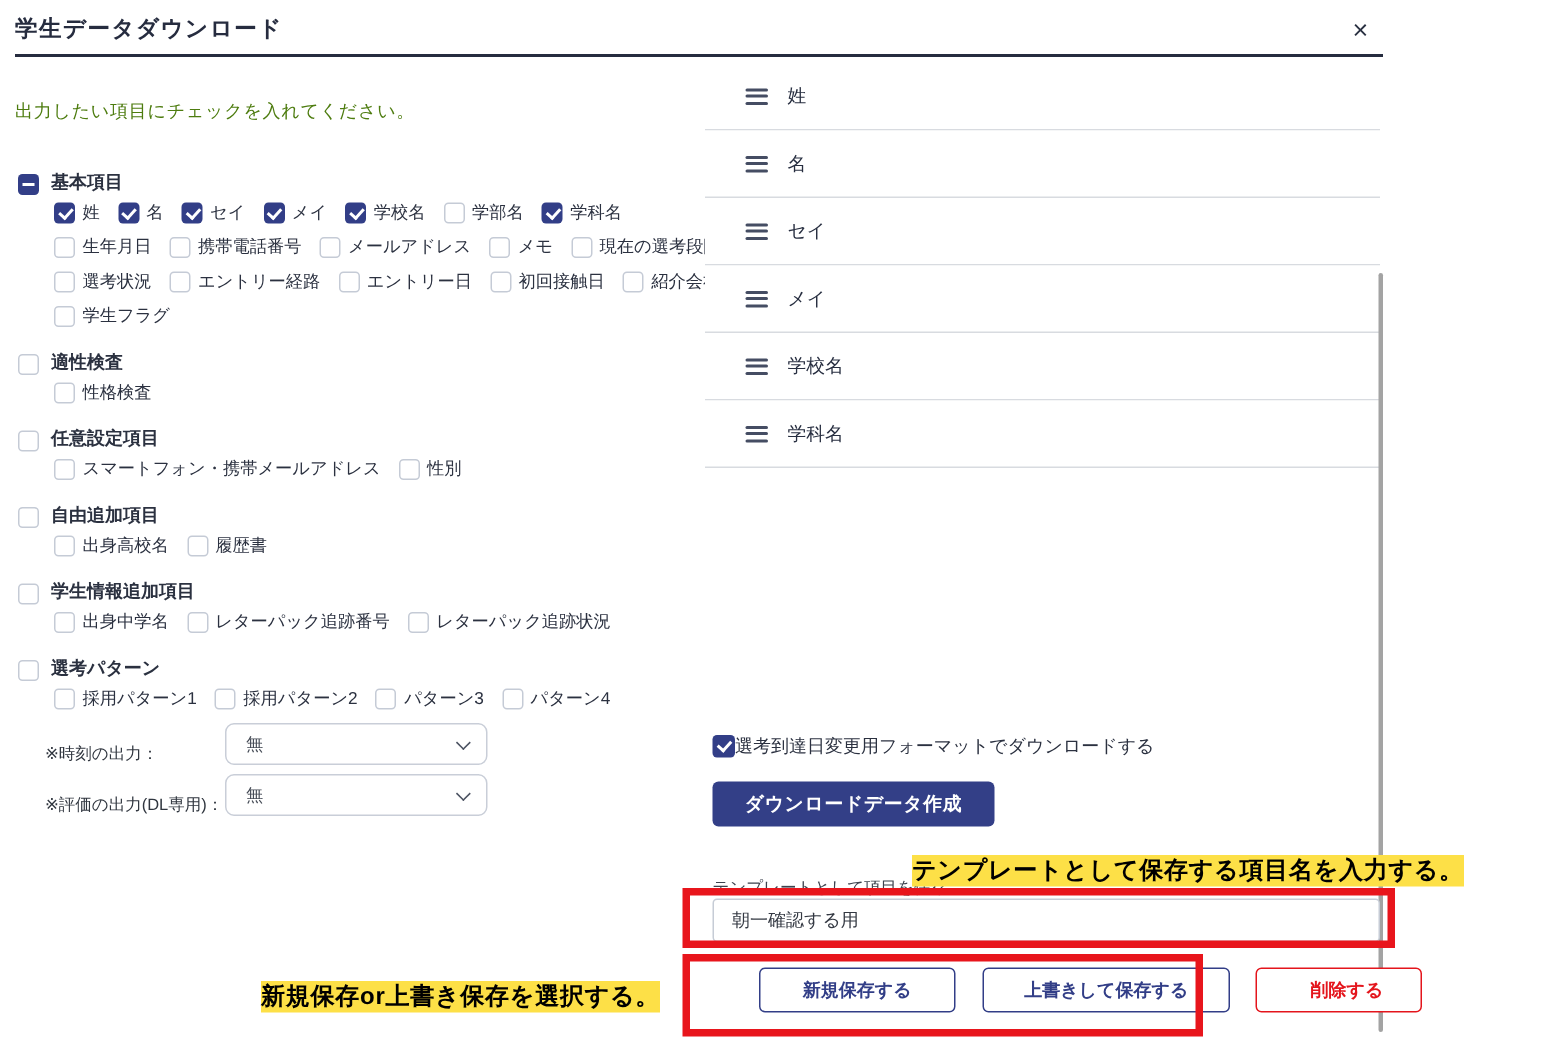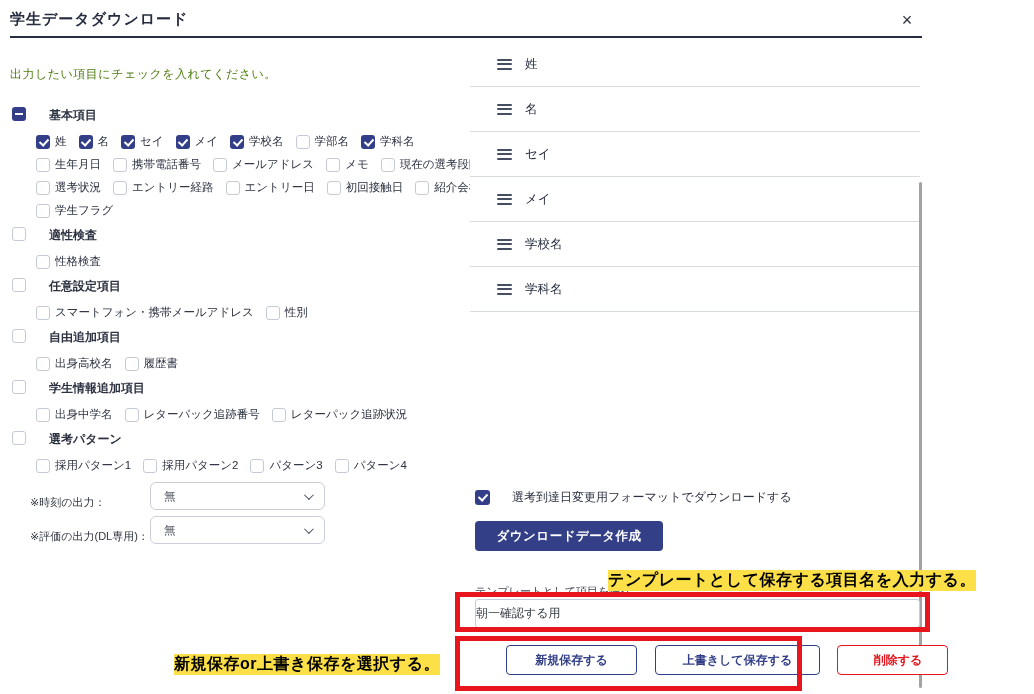--- a/index.html
+++ b/index.html
@@ -12,21 +12,21 @@
     color:#262c3f; letter-spacing:1px; }
   .close-btn { position:absolute; left:894px; top:7px; width:26px; height:26px;
     background:none; border:none; cursor:pointer; font-size:18px; color:#2a3142;
     line-height:26px; text-align:center; }
   .header-line { position:absolute; left:10px; top:36px; width:912px; height:2px; background:#262c3f; }
 
   
   .left-col { position:absolute; left:10px; top:66px; width:452px; }
   .instruction { font-size:12px; color:#4d7c0f; margin-bottom:24px; letter-spacing:.5px; }
   .group { margin-bottom:5px; }
-  .g-head { height:23px; display:flex; align-items:flex-start; gap:23px; padding-left:2px; }
+  .g-head { height:23px; display:flex; align-items:flex-end; gap:8px; padding-left:2px; }
   .g-label { font-size:12px; font-weight:700; color:#2b3140; }
   .sub-row { height:23px; display:flex; align-items:center; gap:12px; padding-left:26px; white-space:nowrap; }
   .cb-item { display:inline-flex; align-items:center; gap:5px; cursor:pointer; flex-shrink:0; }
   .cb-item span.txt { font-size:11.5px; color:#2b3140; }
 
   
   .cb { width:14px; height:14px; border-radius:3px; flex-shrink:0; position:relative; display:inline-block; }
   .cb.un { background:#fff; border:1px solid #c5cbd6; }
   .cb.checked { background:#323e87; }
   .cb.checked::after { content:""; position:absolute; left:4.5px; top:2px; width:4px; height:7px;
@@ -48,36 +48,36 @@
   .sort-row { height:45px; border-bottom:1px solid #d8dbe0; display:flex; align-items:center;
     gap:13px; padding-left:27px; background:#fff; cursor:grab; }
   .sort-row .lbl { font-size:12.5px; color:#272e40; }
   .handle { display:flex; flex-direction:column; gap:2.5px; width:15px; flex-shrink:0; }
   .handle i { display:block; height:2px; background:#454d63; border-radius:1px; }
 
   .scrollbar { position:absolute; left:919px; top:182px; width:3px; height:506px;
     background:#a3a3a3; border-radius:2px; z-index:1; }
 
   
-  .fmt-row { position:absolute; left:475px; top:489px; display:flex; align-items:center; gap:22px; cursor:pointer; }
+  .fmt-row { position:absolute; left:475px; top:489px; display:flex; align-items:center; gap:0; cursor:pointer; }
   .fmt-row .cb { width:15px; height:15px; }
   .fmt-row .txt { font-size:12px; color:#2b3140; }
 
   .dl-btn { position:absolute; left:475px; top:521px; width:188px; height:30px;
     background:#333f87; color:#fff; font-weight:700; font-size:12.5px; border:none;
     border-radius:4px; cursor:pointer; letter-spacing:.5px; font-family:inherit; }
 
   .tpl-label { position:absolute; left:475px; top:584px; font-size:11px; color:#3c424e; }
 
   .redbox { position:absolute; border:5px solid #e8151c; pointer-events:none; z-index:5; }
   .box1 { left:455px; top:592px; width:475px; height:40px; }
   .box2 { left:455px; top:636px; width:347px; height:55px; }
 
   .tpl-input { position:absolute; left:475px; top:599px; width:445px; height:29px;
-    border:1px solid #c6ccd6; border-radius:3px; padding-left:0; font-size:12px;
+    border:1px solid #c6ccd6; border-radius:3px; padding-left:12px; font-size:12px;
     color:#333842; font-family:Liberation Sans, sans-serif; z-index:4; }
 
   .outline-btn { position:absolute; top:645px; height:30px; background:#fff; border-radius:4px;
     font-weight:700; font-size:12px; cursor:pointer; font-family:inherit; z-index:4;margin-left:28px; }
   .outline-btn.navy { border:1px solid #323e87; color:#323e87; }
   .outline-btn.red { border:1px solid #e4151c; color:#e4151c;padding-left:11px; }
   .save-new { left:478px; width:131px; }
   .overwrite { left:627px; width:165px; }
   .delete { left:809px; width:111px; }
 

